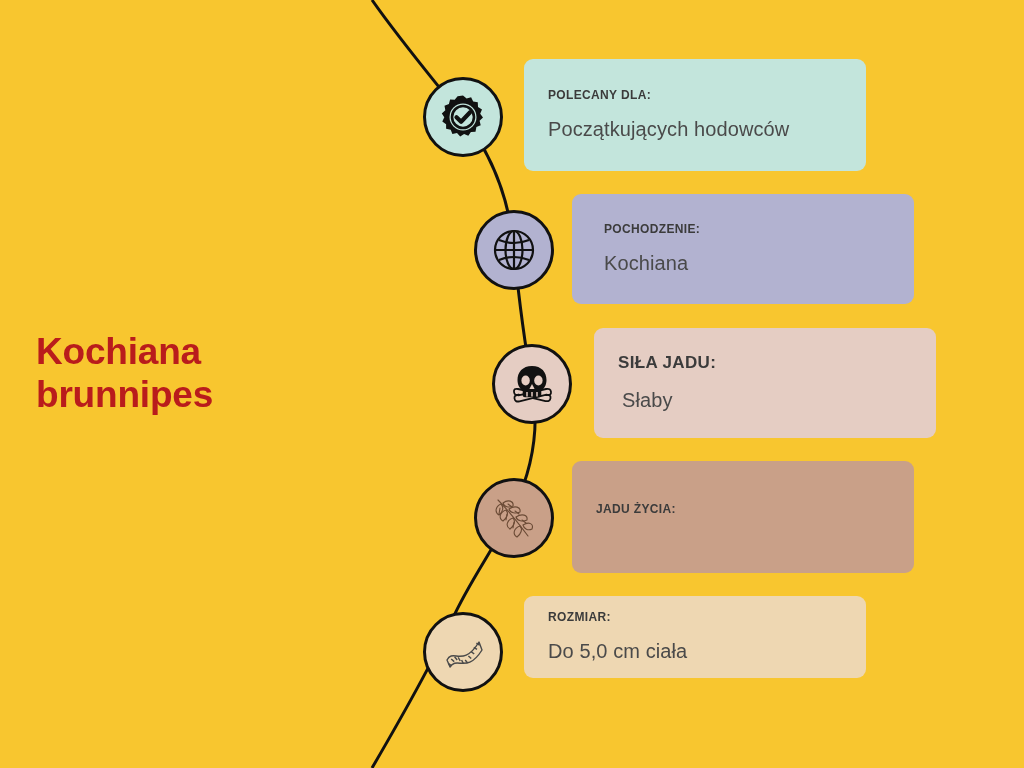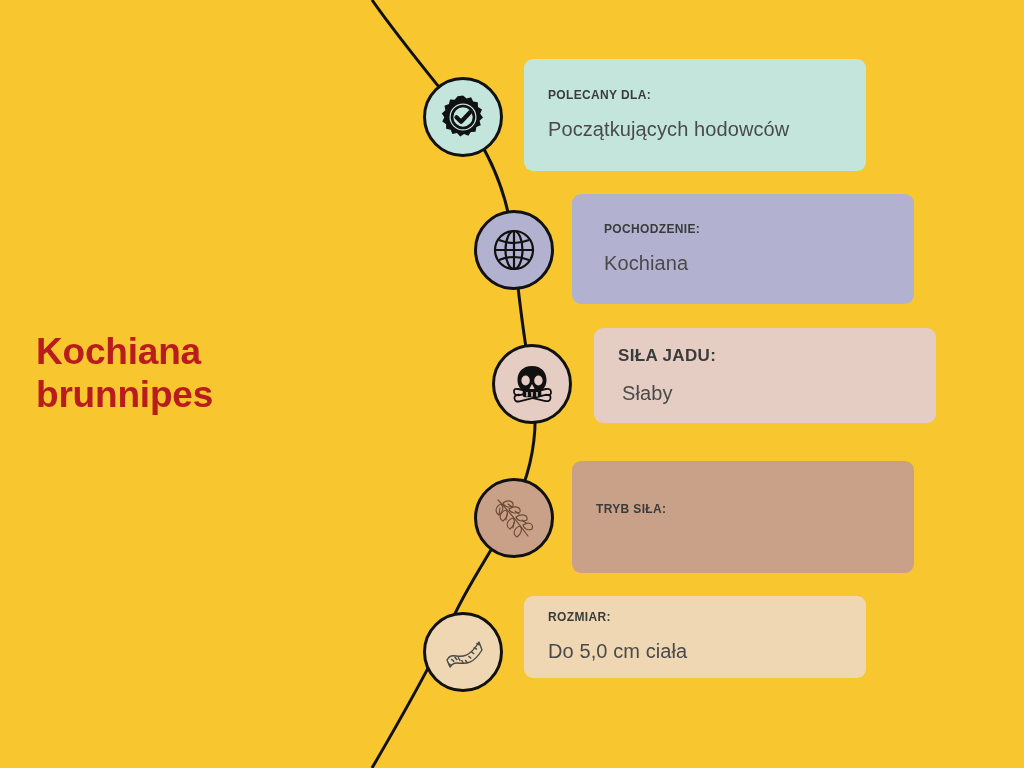--- a/index.html
+++ b/index.html
@@ -83,21 +83,21 @@
   }
   .info-card .card-value {
     font-size: 20px;
     font-weight: normal;
     color: #4a4a4a;
     letter-spacing: 0.1px;
   }
 
   #card-0 { left: 524px; top: 59px;  width: 342px; height: 112px; background: #c3e5dc; }
   #card-1 { left: 572px; top: 194px; width: 342px; height: 110px; background: #b2b2d0; padding-left: 32px; }
-  #card-2 { left: 594px; top: 328px; width: 342px; height: 95px; background: #e5cdc3; }
+  #card-2 { left: 594px; top: 328px; width: 342px; height: 110px; background: #e5cdc3; }
   #card-3 { left: 572px; top: 461px; width: 342px; height: 112px; background: #c9a088; }
   #card-4 { left: 524px; top: 596px; width: 342px; height: 82px; background: #eed7b2; }
 
   #card-2 .card-label { font-size: 17px; }
   #card-2 .card-value,
   #card-3 .card-value { padding-left: 4px; }
 </style>
 </head>
 <body>
 
@@ -201,21 +201,21 @@
     <div class="card-label">POCHODZENIE:</div>
     <div class="card-value">Kochiana</div>
   </div>
 
   <div class="info-card" id="card-2">
     <div class="card-label">SIŁA JADU:</div>
     <div class="card-value">Słaby</div>
   </div>
 
   <div class="info-card" id="card-3">
-    <div class="card-label">TRYB SIŁA:</div>
+    <div class="card-label">JADU ŻYCIA:</div>
   </div>
 
   <div class="info-card" id="card-4">
     <div class="card-label">ROZMIAR:</div>
     <div class="card-value">Do 5,0 cm ciała</div>
   </div>
 
 </div>
 
 </body></html>

